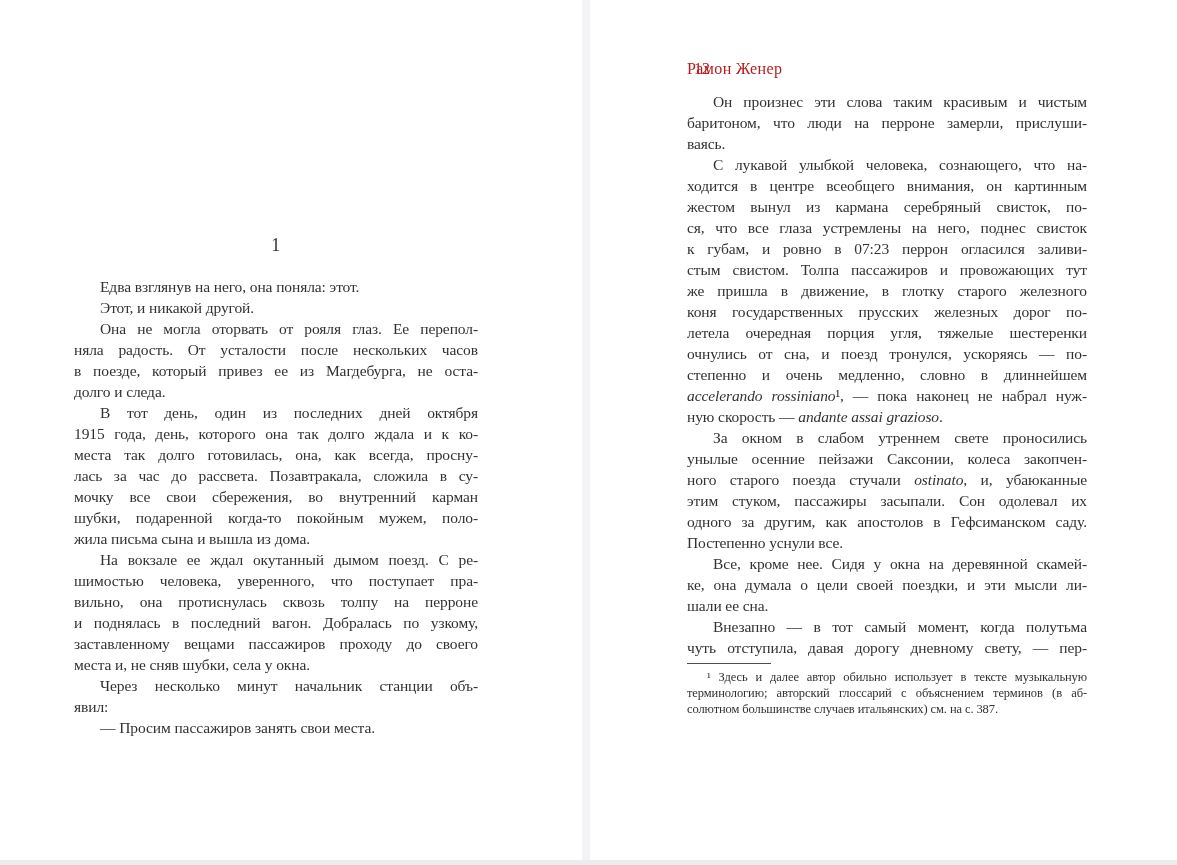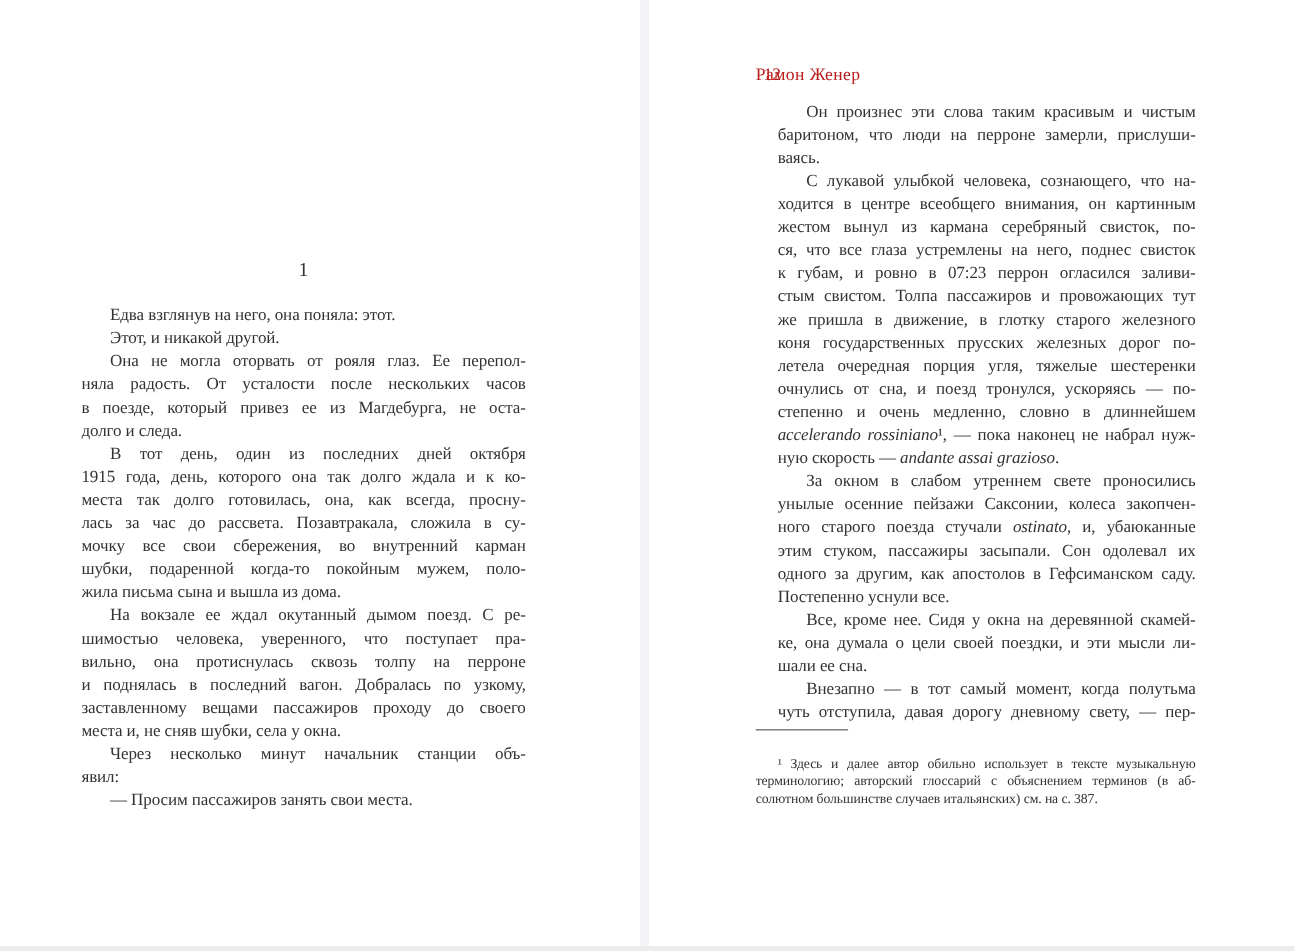--- a/index.html
+++ b/index.html
@@ -26,32 +26,32 @@
     margin:0;font-size:18px;font-weight:400;line-height:22px;
     text-align:center;letter-spacing:.5px;
   }
   .running-head{
     position:relative;height:21px;font-size:16px;line-height:21px;
     color:#b91c1c;
   }
   .running-head .pagenum{position:absolute;left:7px;top:0;}
   .running-head .title{display:block;letter-spacing:.4px;}
   .body{margin-top:20px;font-size:15.5px;letter-spacing:-0.1px;}
-  .page-right .body{margin-top:12px;margin-left:20px;}
+  .page-right .body{margin-top:12px;}
   .line{
     line-height:21px;max-height:21px;overflow:hidden;
     text-align:justify;text-align-last:justify;
   }
   .line.indent{padding-left:26px;}
   .line.pend{text-align-last:left;}
   .footnote-rule{
     margin-top:5px;width:84px;height:0;
     border-top:1.5px solid #4d4d4d;
   }
-  .footnote{margin-top:22px;font-size:12.5px;letter-spacing:-0.1px;}
+  .footnote{margin-top:5px;font-size:12.5px;letter-spacing:-0.1px;}
   .footnote .line{line-height:16px;max-height:16px;}
   .footnote .line.indent{padding-left:20px;}
   i{font-style:italic;}
 </style>
 </head>
 <body>
 
 <div id="stage">
 
   <section class="page page-left">

